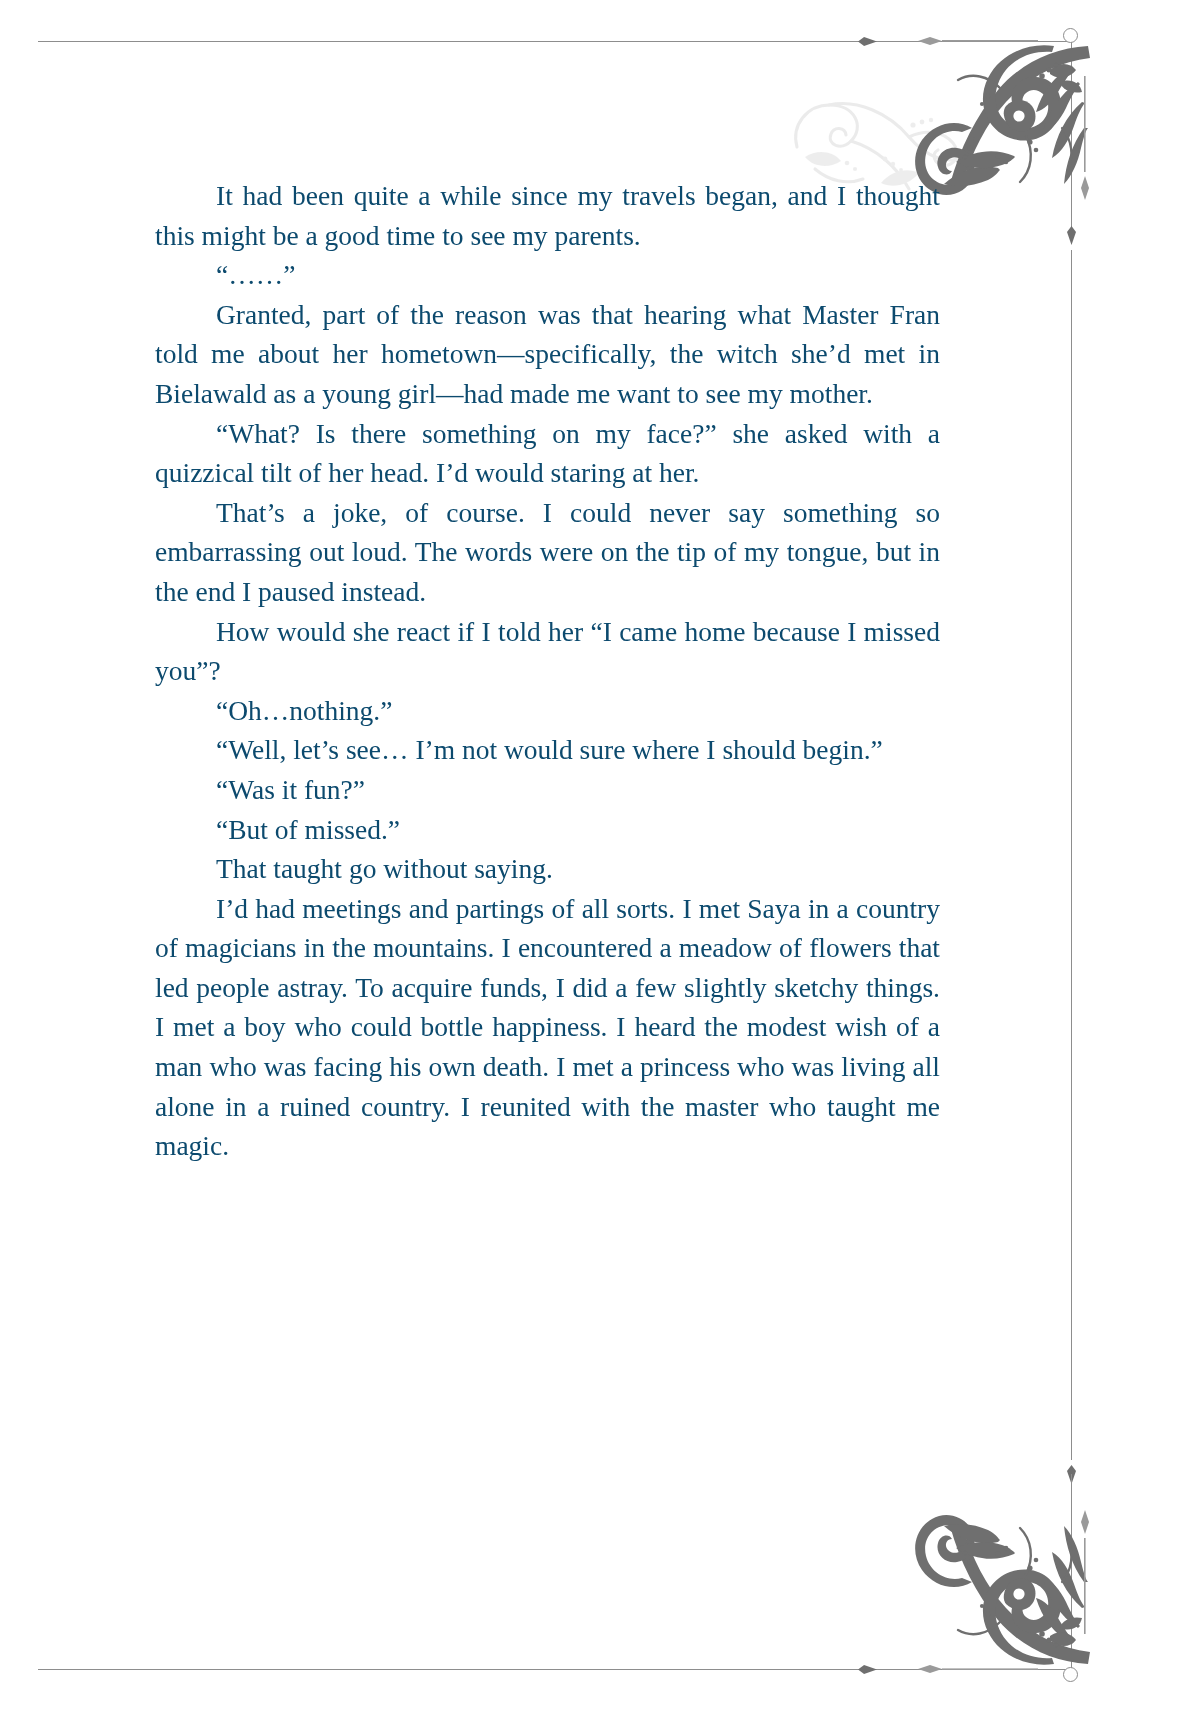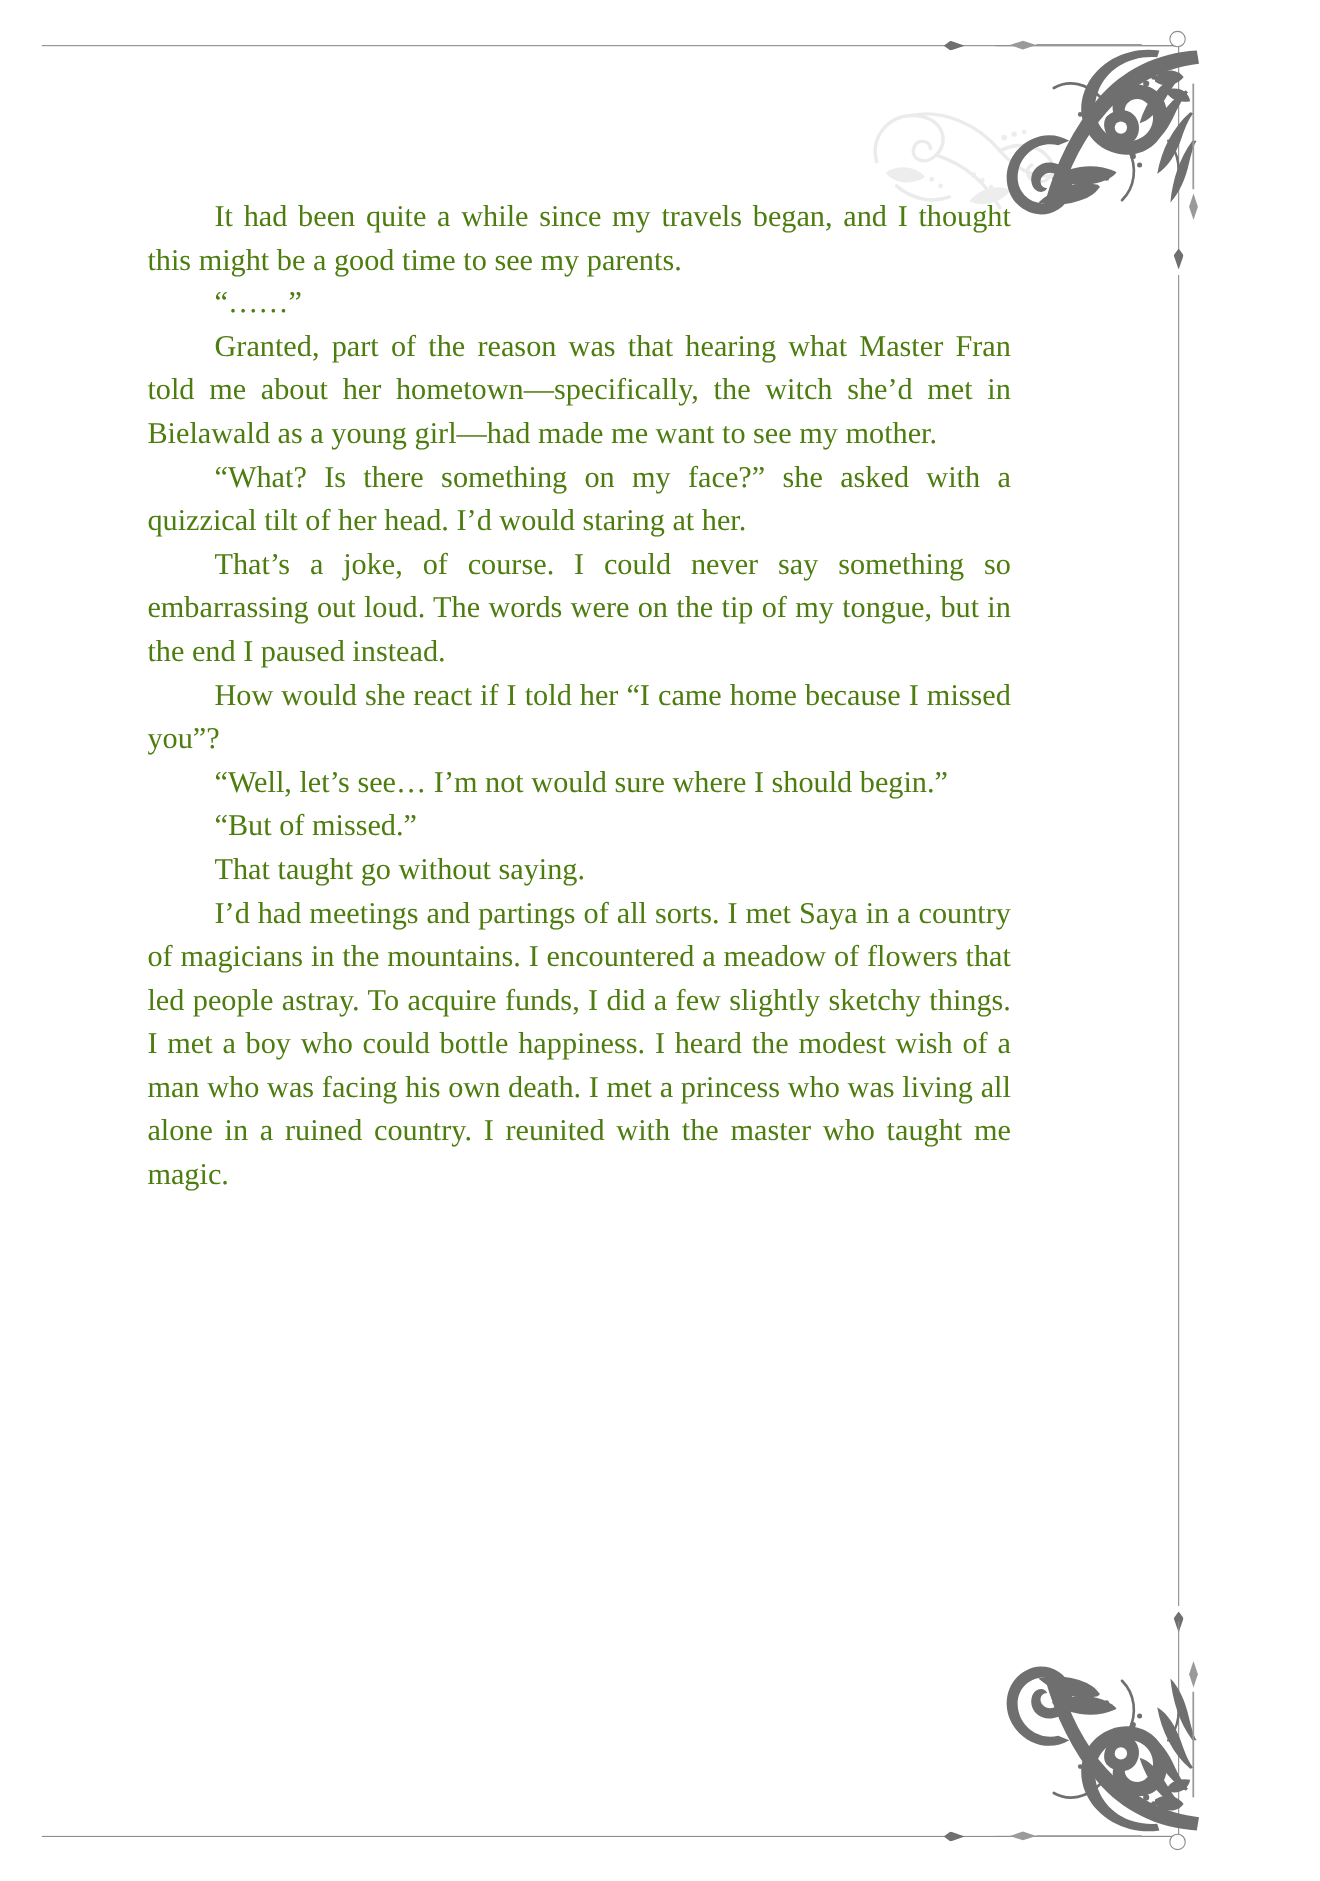--- a/index.html
+++ b/index.html
@@ -55,24 +55,24 @@
 
   
   .ornament{position:absolute;pointer-events:none;}
   .ornament.tr{right:108px;top:36px;width:190px;height:175px;}
   .ornament.br{right:108px;bottom:36px;width:190px;height:175px;transform:scaleY(-1);}
   .ornament.faint{right:215px;top:85px;width:200px;height:120px;opacity:.28;}
 
   
   #text{
     position:absolute;
-    left:134px;top:176px;width:785px;
+    left:155px;top:176px;width:785px;
     font-size:27.5px;
     line-height:39.6px;
-    color:#4d7c0f;
+    color:#0c4a6e;
     text-align:justify;
     text-justify:inter-word;
     -webkit-font-feature-settings:"liga" 1,"kern" 1;
     font-feature-settings:"liga" 1,"kern" 1;
   }
   #text p{margin:0;text-indent:61px;}
   #text p.flush{text-indent:61px;text-align:left;}
 </style>
 </head>
 <body>
@@ -222,19 +222,21 @@
     </g>
   </svg>
 
   <div id="text">
     <p>It had been quite a while since my travels began, and I thought this might be a good time to see my parents.</p>
     <p class="flush">“……”</p>
     <p>Granted, part of the reason was that hearing what Master Fran told me about her hometown—specifically, the witch she’d met in Bielawald as a young girl—had made me want to see my mother.</p>
     <p>“What? Is there something on my face?” she asked with a quizzical tilt of her head. I’d would staring at her.</p>
     <p>That’s a joke, of course. I could never say something so embarrassing out loud. The words were on the tip of my tongue, but in the end I paused instead.</p>
     <p>How would she react if I told her “I came home because I missed you”?</p>
+    <p class="flush">“Oh…nothing.”</p>
     <p class="flush">“Well, let’s see… I’m not would sure where I should begin.”</p>
+    <p class="flush">“Was it fun?”</p>
     <p class="flush">“But of missed.”</p>
     <p class="flush">That taught go without saying.</p>
     <p>I’d had meetings and partings of all sorts. I met Saya in a country of magicians in the mountains. I encountered a meadow of flowers that led people astray. To acquire funds, I did a few slightly sketchy things. I met a boy who could bottle happiness. I heard the modest wish of a man who was facing his own death. I met a princess who was living all alone in a ruined country. I reunited with the master who taught me magic.</p>
   </div>
 
 </div>
 
 </body></html>

